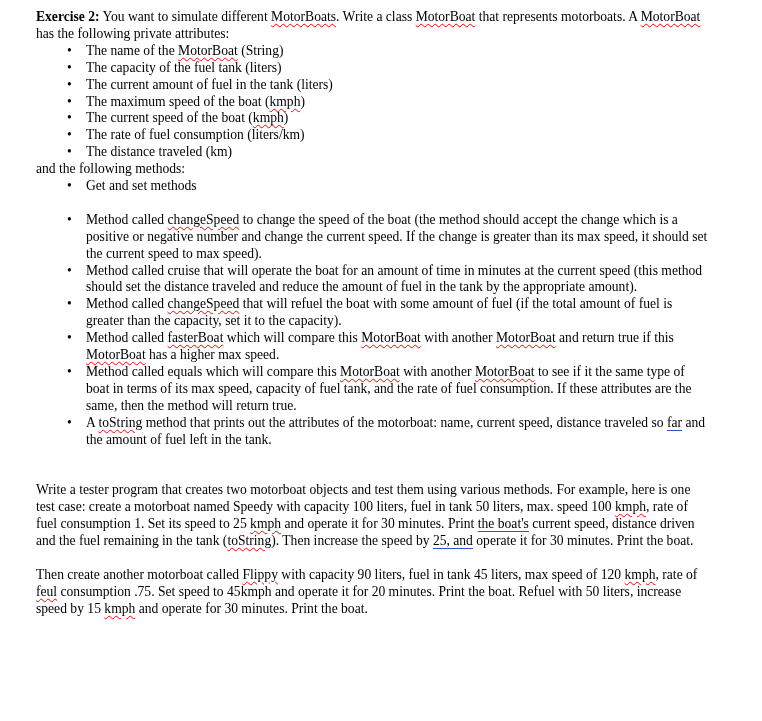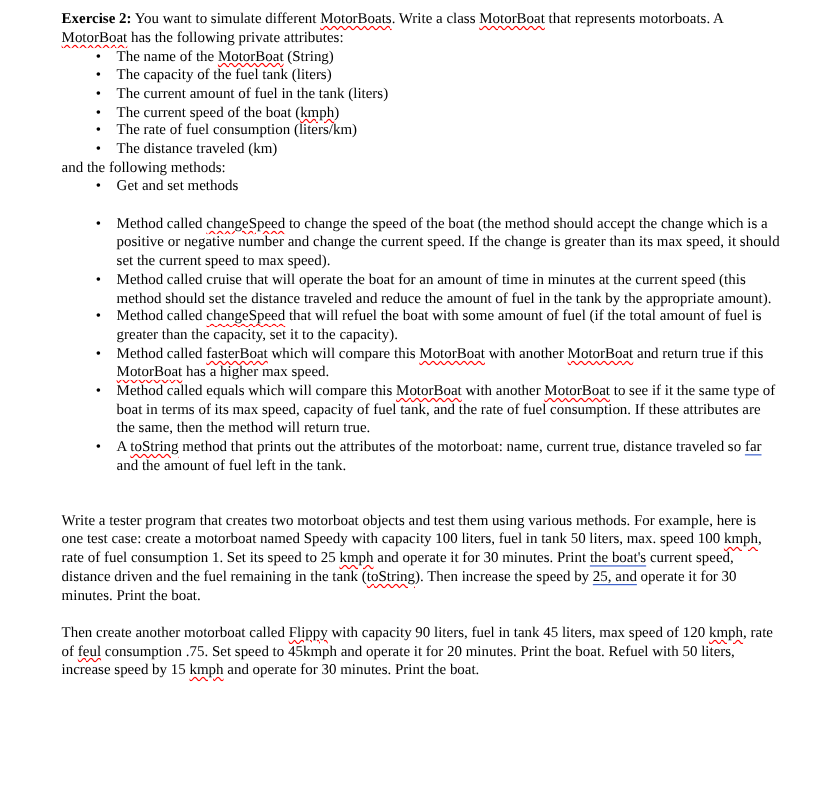--- a/index.html
+++ b/index.html
@@ -7,21 +7,21 @@
     padding: 0;
     background: #ffffff;
   }
   .page {
     position: relative;
     width: 762px;
     height: 721px;
     box-sizing: border-box;
     background: var(--bg, #ffffff);
     overflow: hidden;
-    padding: 9px 52px 0 56px;
+    padding: 9px 52px 0 36px;
     font-family: "Liberation Serif", "DejaVu Serif", serif;
     font-size: 13.6px;
     line-height: 16.9px;
     color: var(--text, #000000);
   }
   .para { margin: 0; }
   .blist {
     margin: 0;
     padding: 0 0 0 50px;
     list-style: none;
@@ -55,35 +55,36 @@
 </style>
 </head>
 <body>
 
 <div class="page" id="doc">
     <p class="para"><span class="run b">Exercise 2:</span><span class="run"> You want to simulate different </span><span class="run sp">MotorBoats</span><span class="run">. Write a class </span><span class="run sp">MotorBoat</span><span class="run"> that represents motorboats. A </span><span class="run sp">MotorBoat</span><span class="run"> has the following private attributes:</span></p>
     <ul class="blist">
       <li><span class="run">The name of the </span><span class="run sp">MotorBoat</span><span class="run"> (String)</span></li>
       <li><span class="run">The capacity of the fuel tank (liters)</span></li>
       <li><span class="run">The current amount of fuel in the tank (liters)</span></li>
+      <li><span class="run">The maximum speed of the boat (</span><span class="run sp">kmph</span><span class="run">)</span></li>
       <li><span class="run">The current speed of the boat (</span><span class="run sp">kmph</span><span class="run">)</span></li>
       <li><span class="run">The rate of fuel consumption (liters/km)</span></li>
       <li><span class="run">The distance traveled (km)</span></li>
     </ul>
     <p class="para"><span class="run">and the following methods:</span></p>
     <ul class="blist">
       <li><span class="run">Get and set methods</span></li>
     </ul>
     <div class="spacer"></div>
     <ul class="blist">
       <li><span class="run">Method called </span><span class="run i sp">changeSpeed</span><span class="run"> to change the speed of the boat (the method should accept the change which is a positive or negative number and change the current speed. If the change is greater than its max speed, it should set the current speed to max speed).</span></li>
       <li><span class="run">Method called </span><span class="run i">cruise</span><span class="run"> that will operate the boat for an amount of time in minutes at the current speed (this method should set the distance traveled and reduce the amount of fuel in the tank by the appropriate amount).</span></li>
       <li><span class="run">Method called </span><span class="run i sp">changeSpeed</span><span class="run"> that will refuel the boat with some amount of fuel (if the total amount of fuel is greater than the capacity, set it to the capacity).</span></li>
       <li><span class="run">Method called </span><span class="run i sp">fasterBoat</span><span class="run"> which will compare this </span><span class="run sp">MotorBoat</span><span class="run"> with another </span><span class="run sp">MotorBoat</span><span class="run"> and return true if this </span><span class="run sp">MotorBoat</span><span class="run"> has a higher max speed.</span></li>
       <li><span class="run">Method called </span><span class="run i">equals</span><span class="run"> which will compare this </span><span class="run sp">MotorBoat</span><span class="run"> with another </span><span class="run sp">MotorBoat</span><span class="run"> to see if it the same type of boat in terms of its max speed, capacity of fuel tank, and the rate of fuel consumption. If these attributes are the same, then the method will return true.</span></li>
-      <li><span class="run">A </span><span class="run i sp">toString</span><span class="run"> method that prints out the attributes of the motorboat: name, current true, distance traveled so </span><span class="run gr">far</span><span class="run"> and the amount of fuel left in the tank.</span></li>
+      <li><span class="run">A </span><span class="run i sp">toString</span><span class="run"> method that prints out the attributes of the motorboat: name, current speed, distance traveled so </span><span class="run gr">far</span><span class="run"> and the amount of fuel left in the tank.</span></li>
     </ul>
     <div class="spacer"></div>
     <div class="spacer"></div>
     <p class="para"><span class="run">Write a tester program that creates two motorboat objects and test them using various methods. For example, here is one test case: create a motorboat named Speedy with capacity 100 liters, fuel in tank 50 liters, max. speed 100 </span><span class="run sp">kmph</span><span class="run">, rate of fuel consumption 1. Set its speed to 25 </span><span class="run sp">kmph</span><span class="run"> and operate it for 30 minutes. Print </span><span class="run gr">the boat's</span><span class="run"> current speed, distance driven and the fuel remaining in the tank (</span><span class="run sp">toString</span><span class="run">). Then increase the speed by </span><span class="run gr">25, and</span><span class="run"> operate it for 30 minutes. Print the boat.</span></p>
     <div class="spacer"></div>
     <p class="para"><span class="run">Then create another motorboat called </span><span class="run sp">Flippy</span><span class="run"> with capacity 90 liters, fuel in tank 45 liters, max speed of 120 </span><span class="run sp">kmph</span><span class="run">, rate of </span><span class="run sp">feul</span><span class="run"> consumption .75. Set speed to 45kmph and operate it for 20 minutes. Print the boat. Refuel with 50 liters, increase speed by 15 </span><span class="run sp">kmph</span><span class="run"> and operate for 30 minutes. Print the boat.</span></p>
   </div>
 
 </body></html>

